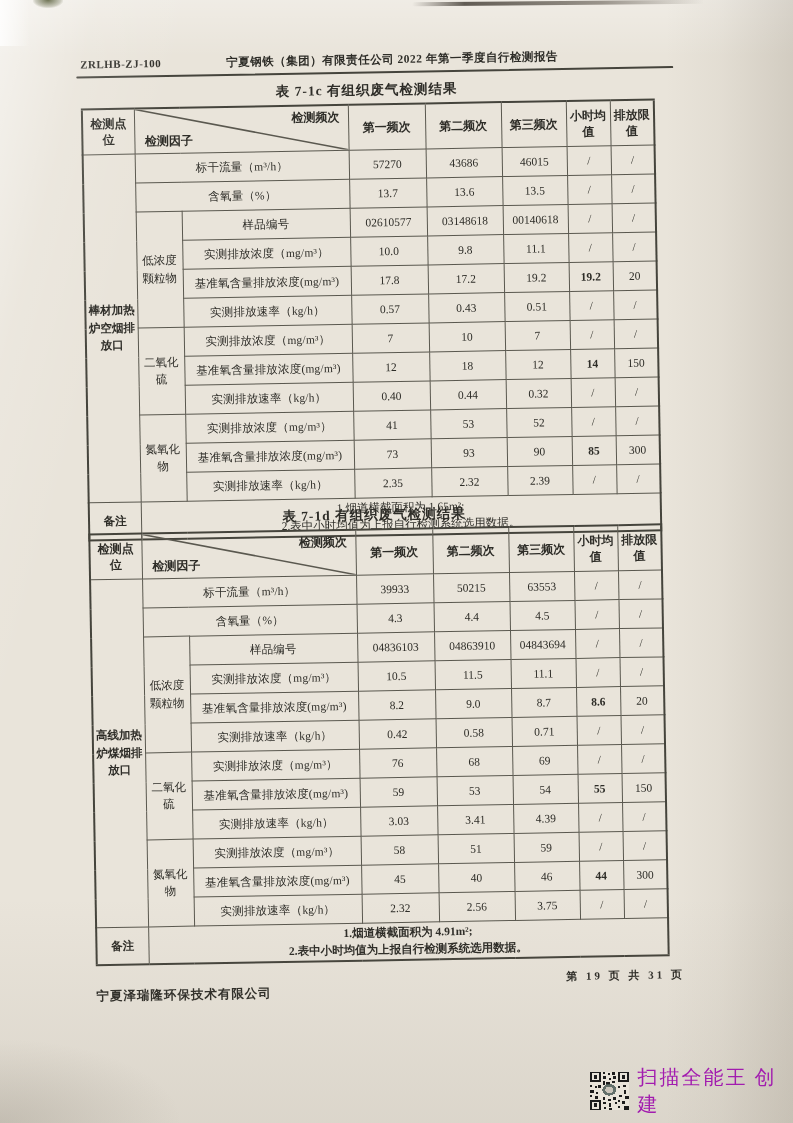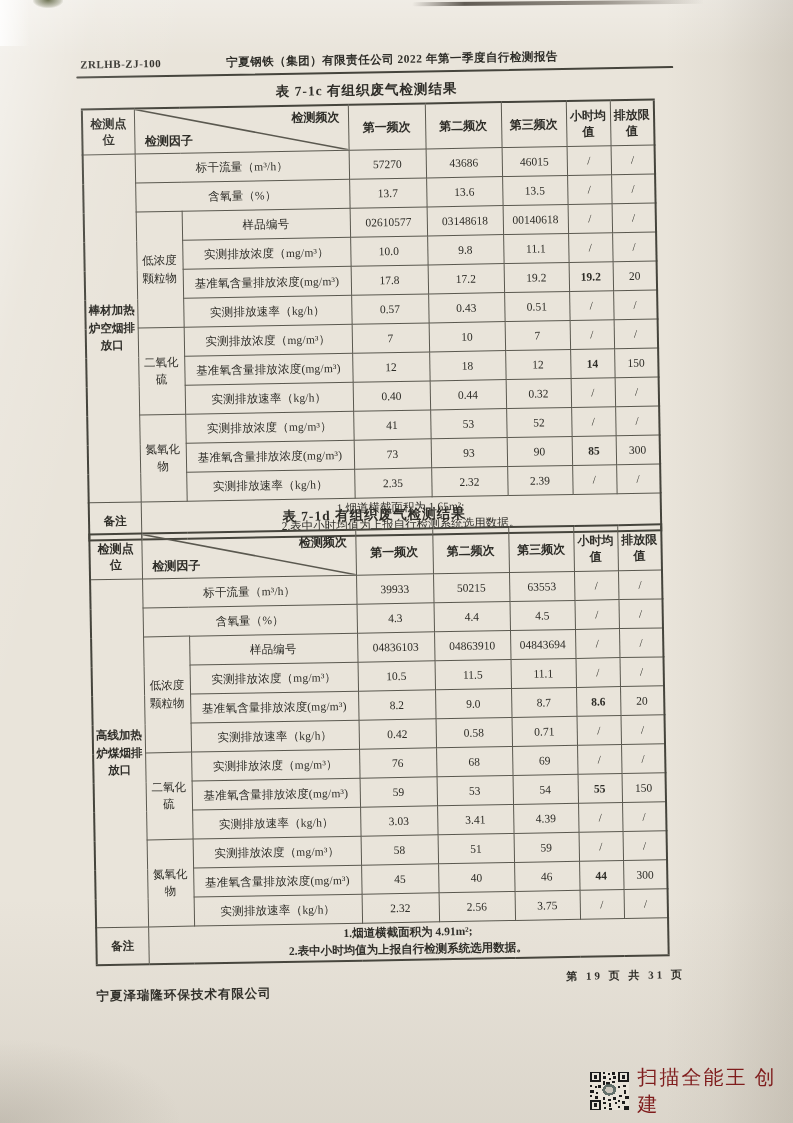--- a/index.html
+++ b/index.html
@@ -69,21 +69,21 @@
   .remark-label{font-weight:600;font-size:12px;}
   .remark-text{text-align:left;padding:2px 6px;font-size:11px;line-height:1.45;}
   .remark-text.strong{font-weight:700;}
   .remark-row td{border-bottom:2px solid #45443c;}
 
   .footer-company{position:absolute;left:88px;top:983px;font-size:12.5px;font-weight:700;letter-spacing:1px;}
   .page-indicator{position:absolute;right:116px;top:972px;font-size:11px;letter-spacing:3px;font-weight:600;}
 
   .watermark{position:absolute;left:590px;top:1064px;display:flex;align-items:center;gap:9px;z-index:7;}
   .watermark .qr{width:40px;height:40px;display:block;}
-  .watermark .wm-text{font-size:20px;color:#7f1d1d;letter-spacing:2px;font-family:"Liberation Serif","DejaVu Serif",serif;}
+  .watermark .wm-text{font-size:20px;color:#a21caf;letter-spacing:2px;font-family:"Liberation Serif","DejaVu Serif",serif;}
 </style>
 </head>
 <body>
 
 <div class="scan-overlay"></div>
 <div class="top-streak"></div>
 <div class="top-smudge"></div>
 <div class="left-light"></div>
 
 <div class="content">

